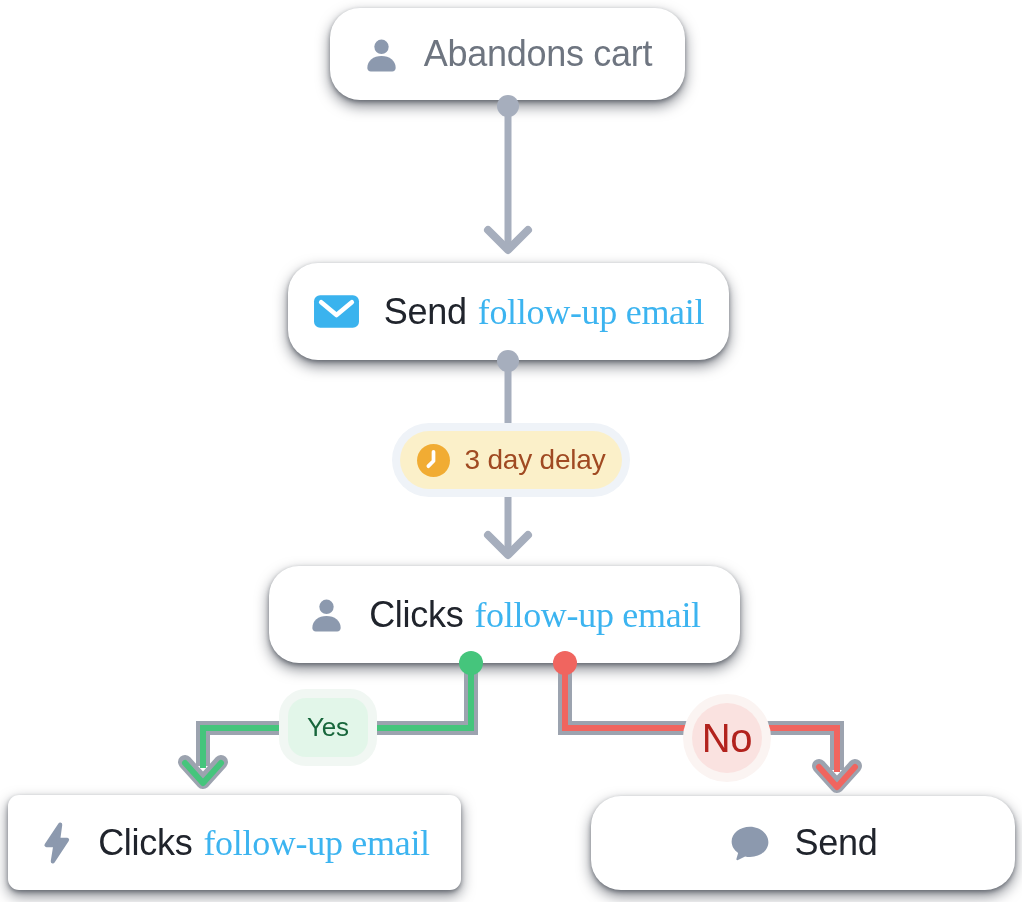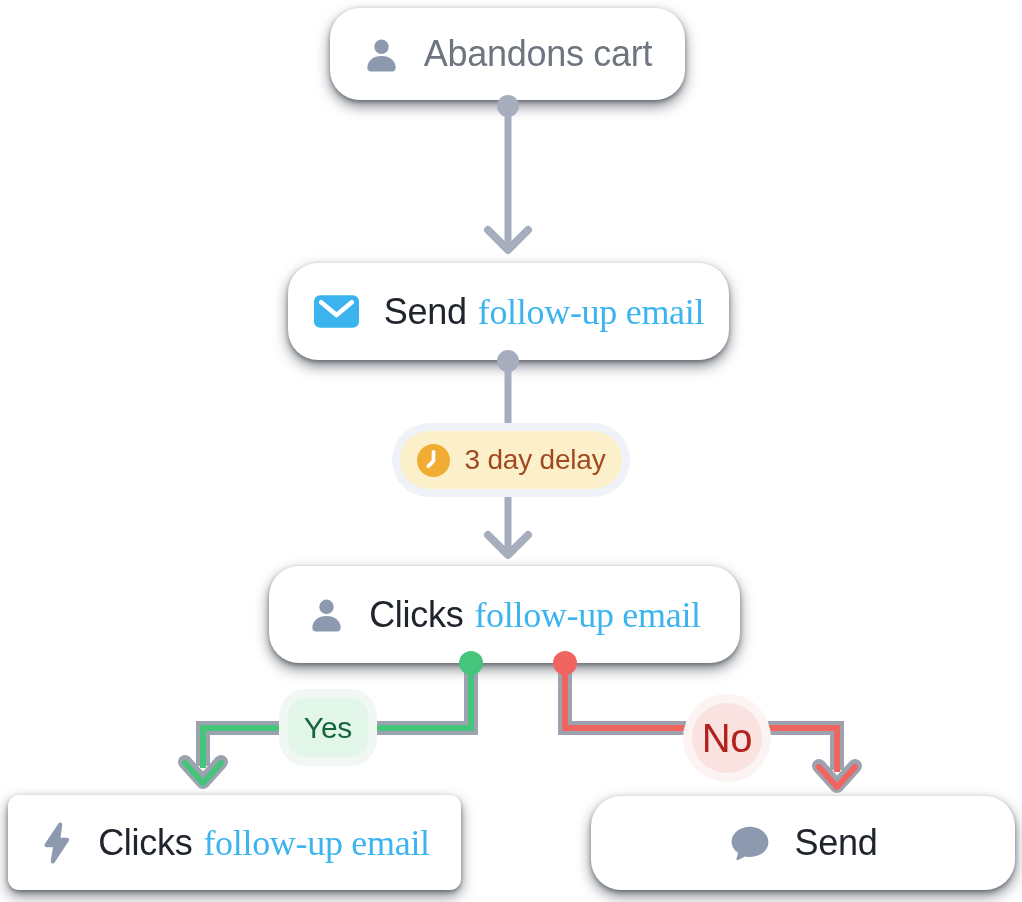--- a/index.html
+++ b/index.html
@@ -54,21 +54,21 @@
     font-weight:500;letter-spacing:-0.2px;
   }
   #badge-delay{
     left:400px;top:431px;width:222px;height:58px;border-radius:29px;
     background:var(--amber-bg);box-shadow:0 0 0 8px #EFF3F8;
     gap:13px;color:var(--amber-text);font-size:28px;
   }
   #label-yes{
     left:288px;top:698px;width:80px;height:59px;border-radius:18px;
     background:var(--green-bg);box-shadow:0 0 0 9px #F1F7F3;
-    color:var(--green-dark);font-size:30px;
+    color:var(--green-dark);font-size:26px;
   }
   #label-no{
     left:692px;top:703px;width:70px;height:70px;border-radius:50%;
     background:var(--red-bg);box-shadow:0 0 0 9px #FBF4F2;
     color:var(--red-dark);font-size:40px;
   }
 </style>
 </head>
 <body>
 

